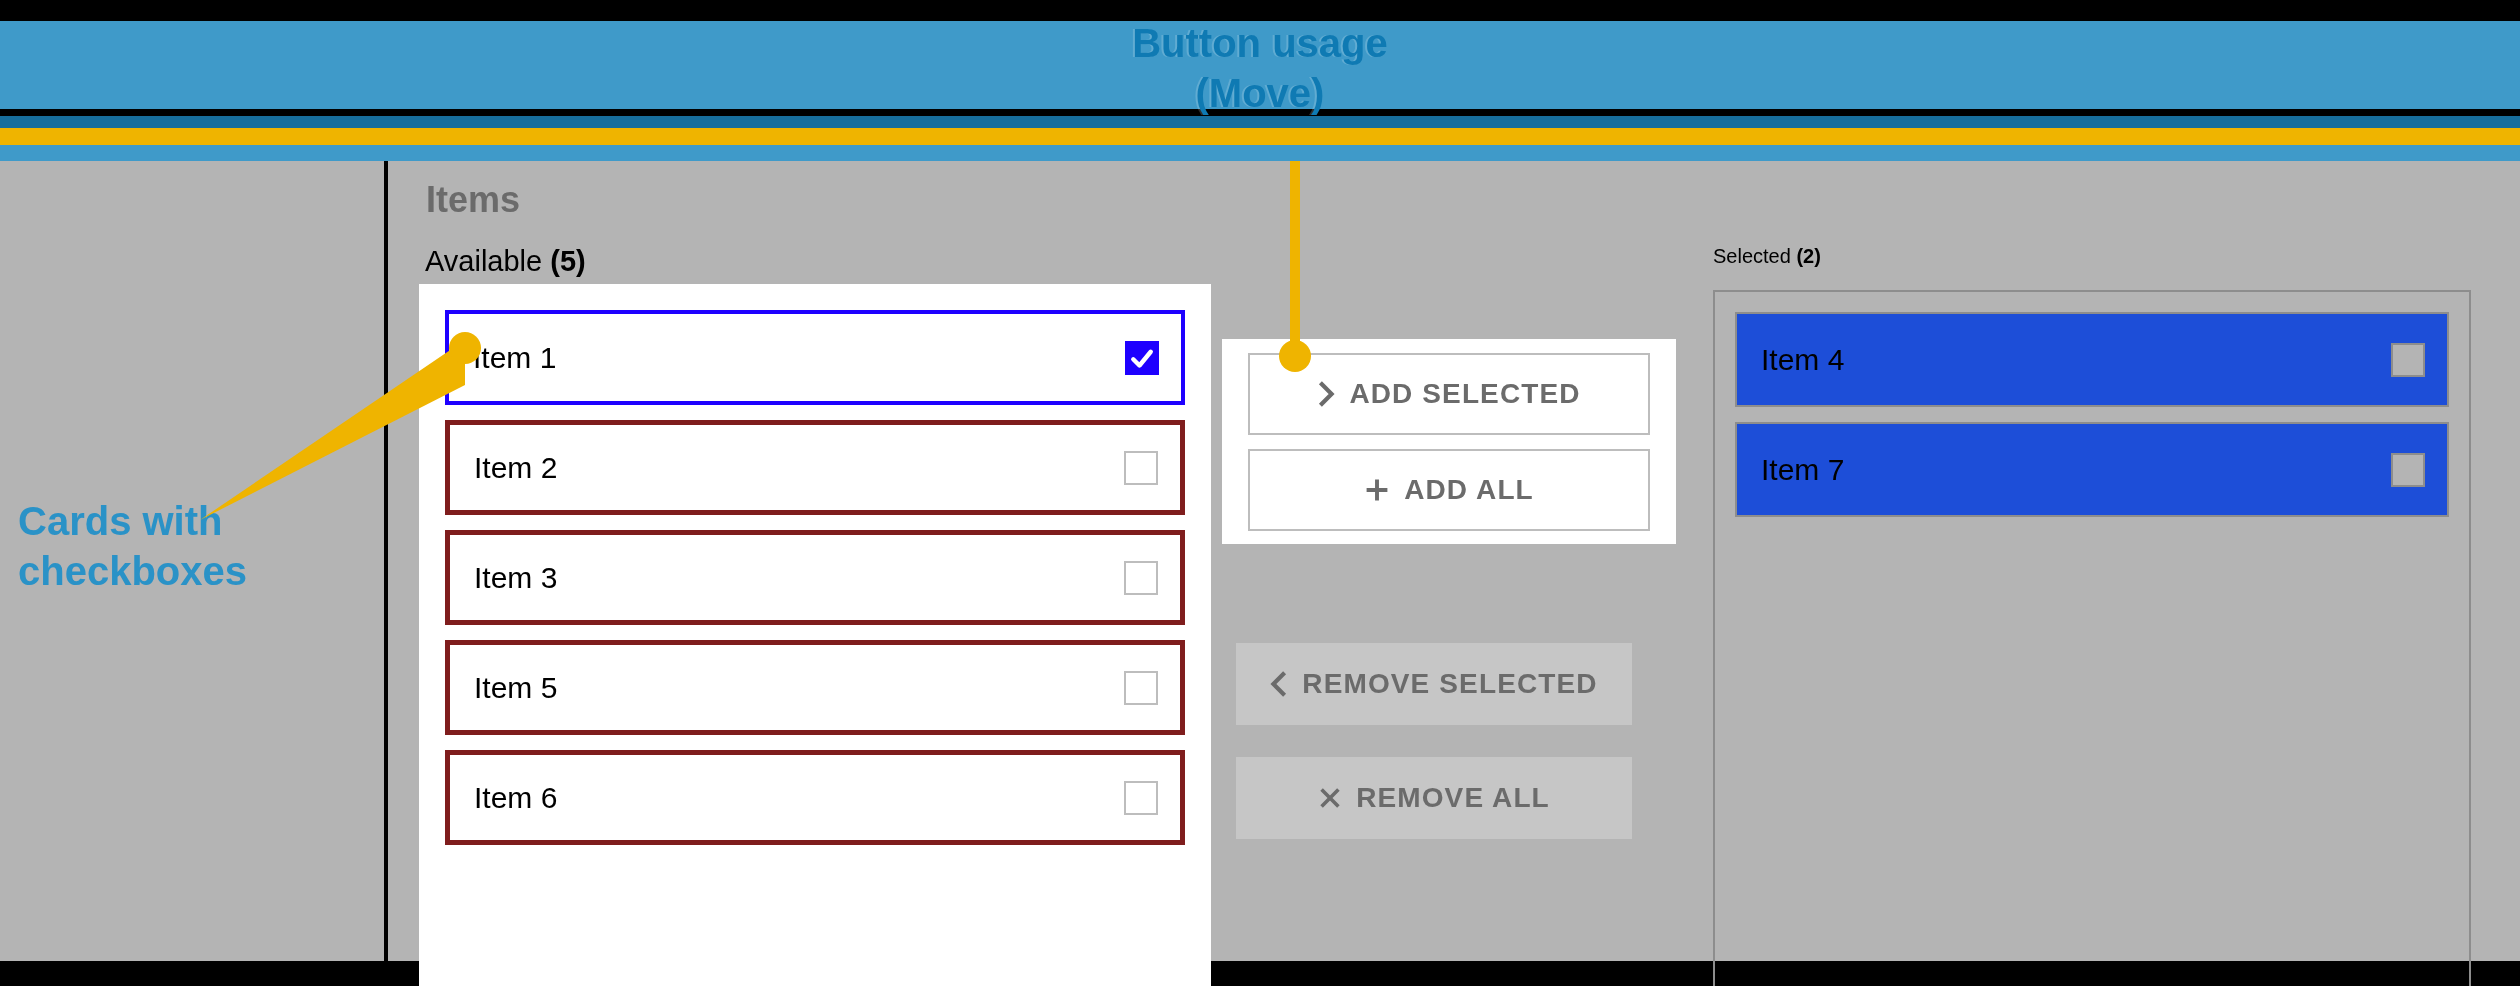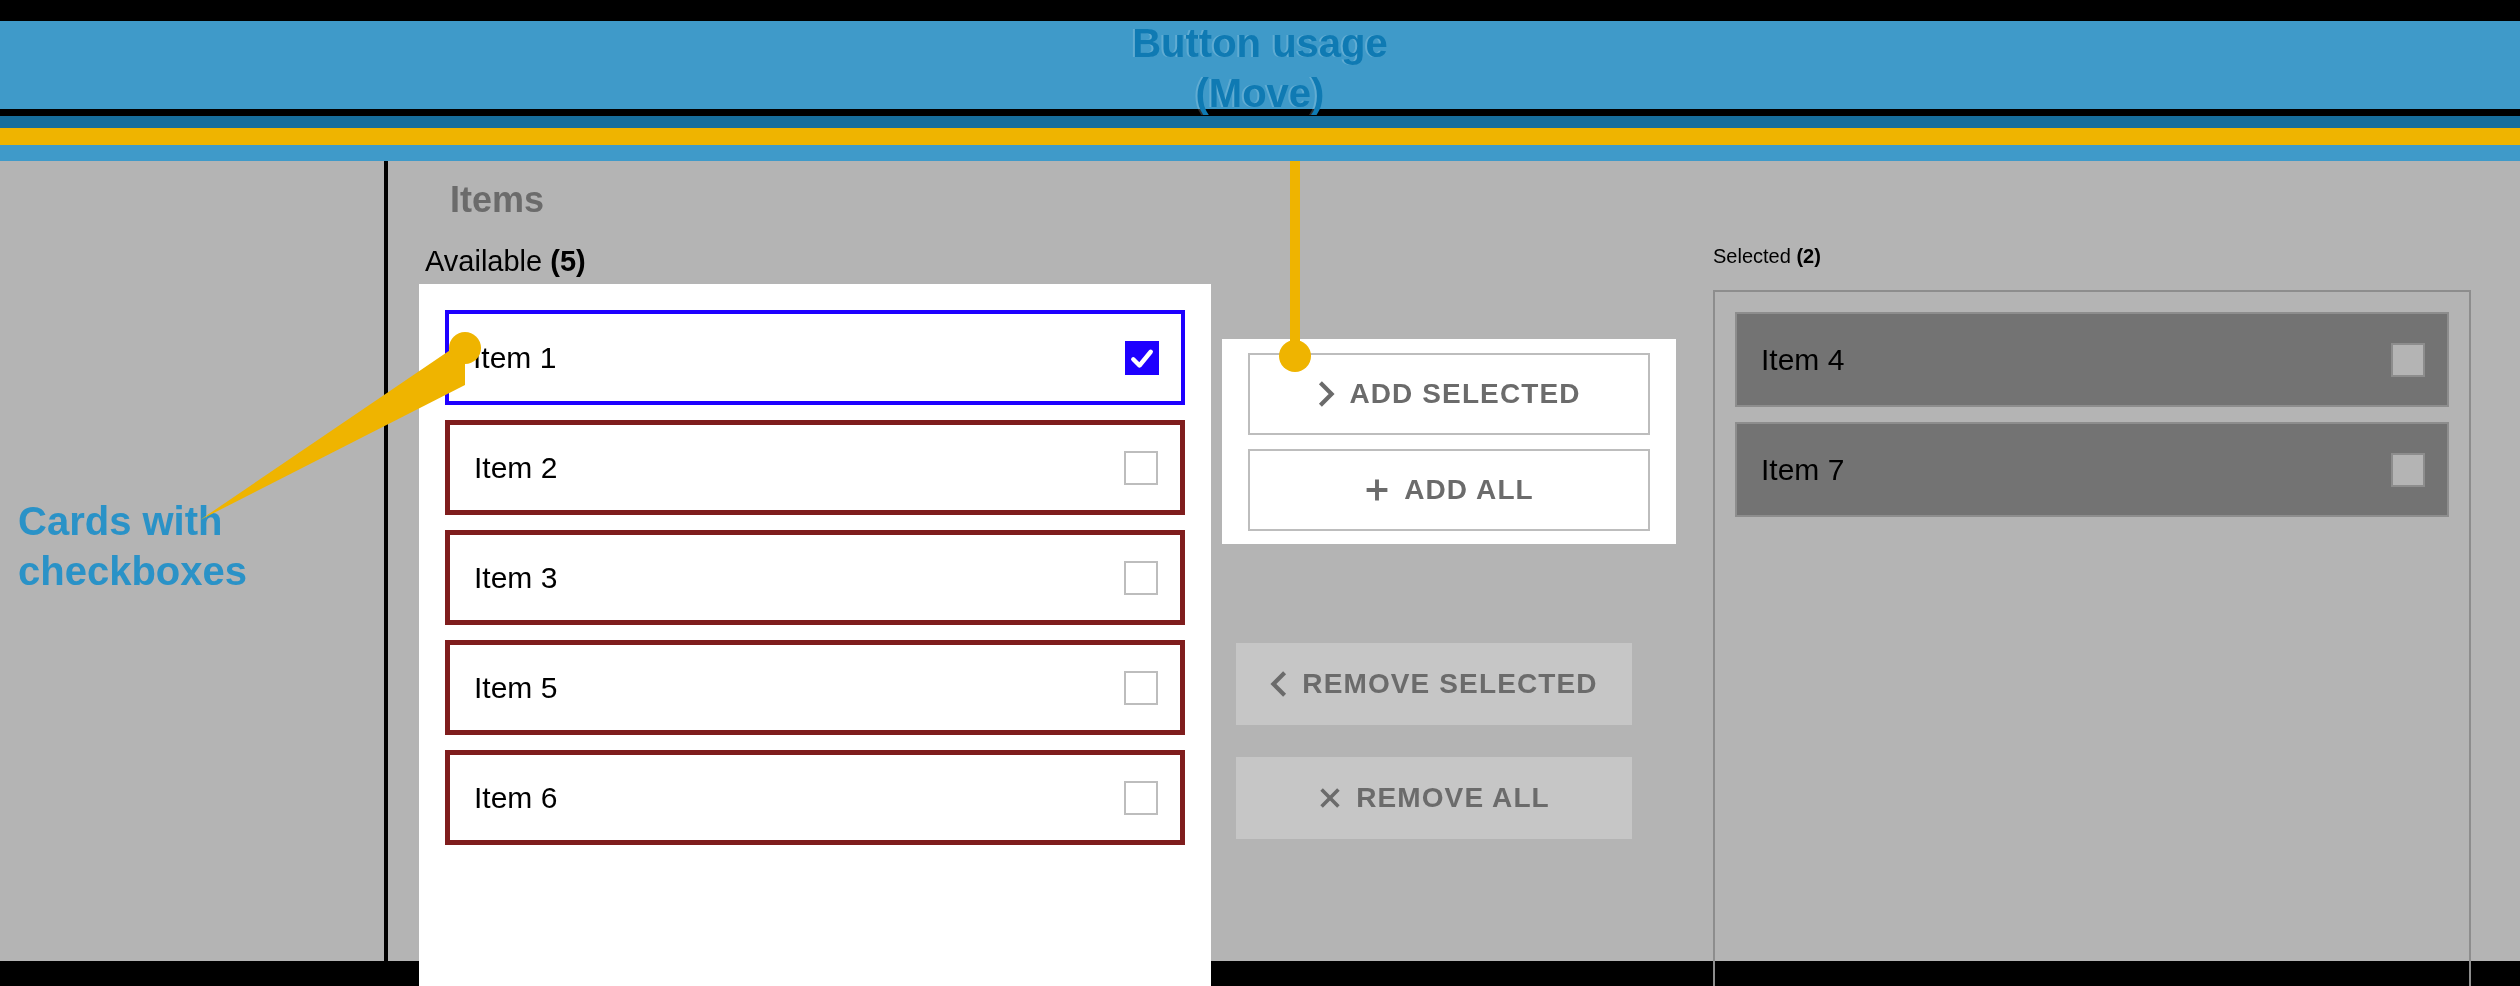--- a/index.html
+++ b/index.html
@@ -75,21 +75,21 @@
   }
   .component-rule {
     position: absolute;
     left: 384px; top: 0;
     width: 0; height: 100%;
     border-left: 4px solid #000;
   }
 
   .section-title {
     position: absolute;
-    left: 450px; top: 18px;
+    left: 426px; top: 18px;
     font-size: 36px;
     font-weight: 700;
     color: #6b6b6b;
   }
 
   
   .col-avail-label {
     position: absolute;
     left: 425px; top: 84px;
     font-size: 29px;
@@ -197,21 +197,21 @@
     position: absolute;
     left: 1713px; top: 129px;
     width: 758px;
     height: 760px;
     box-sizing: border-box;
     border: 2px solid #8d8d8d;
     padding: 20px 20px;
   }
   .sel-panel .card {
     border: 2px solid #8d8d8d;
-    background: #737373;
+    background: #1d4ed8;
   }
   .sel-panel .card .check {
     border: 2px solid #8d8d8d;
     background: #b4b4b4;
   }
 
   
   .leader-top {
     position: absolute;
     left: 1290px; top: 161px;

